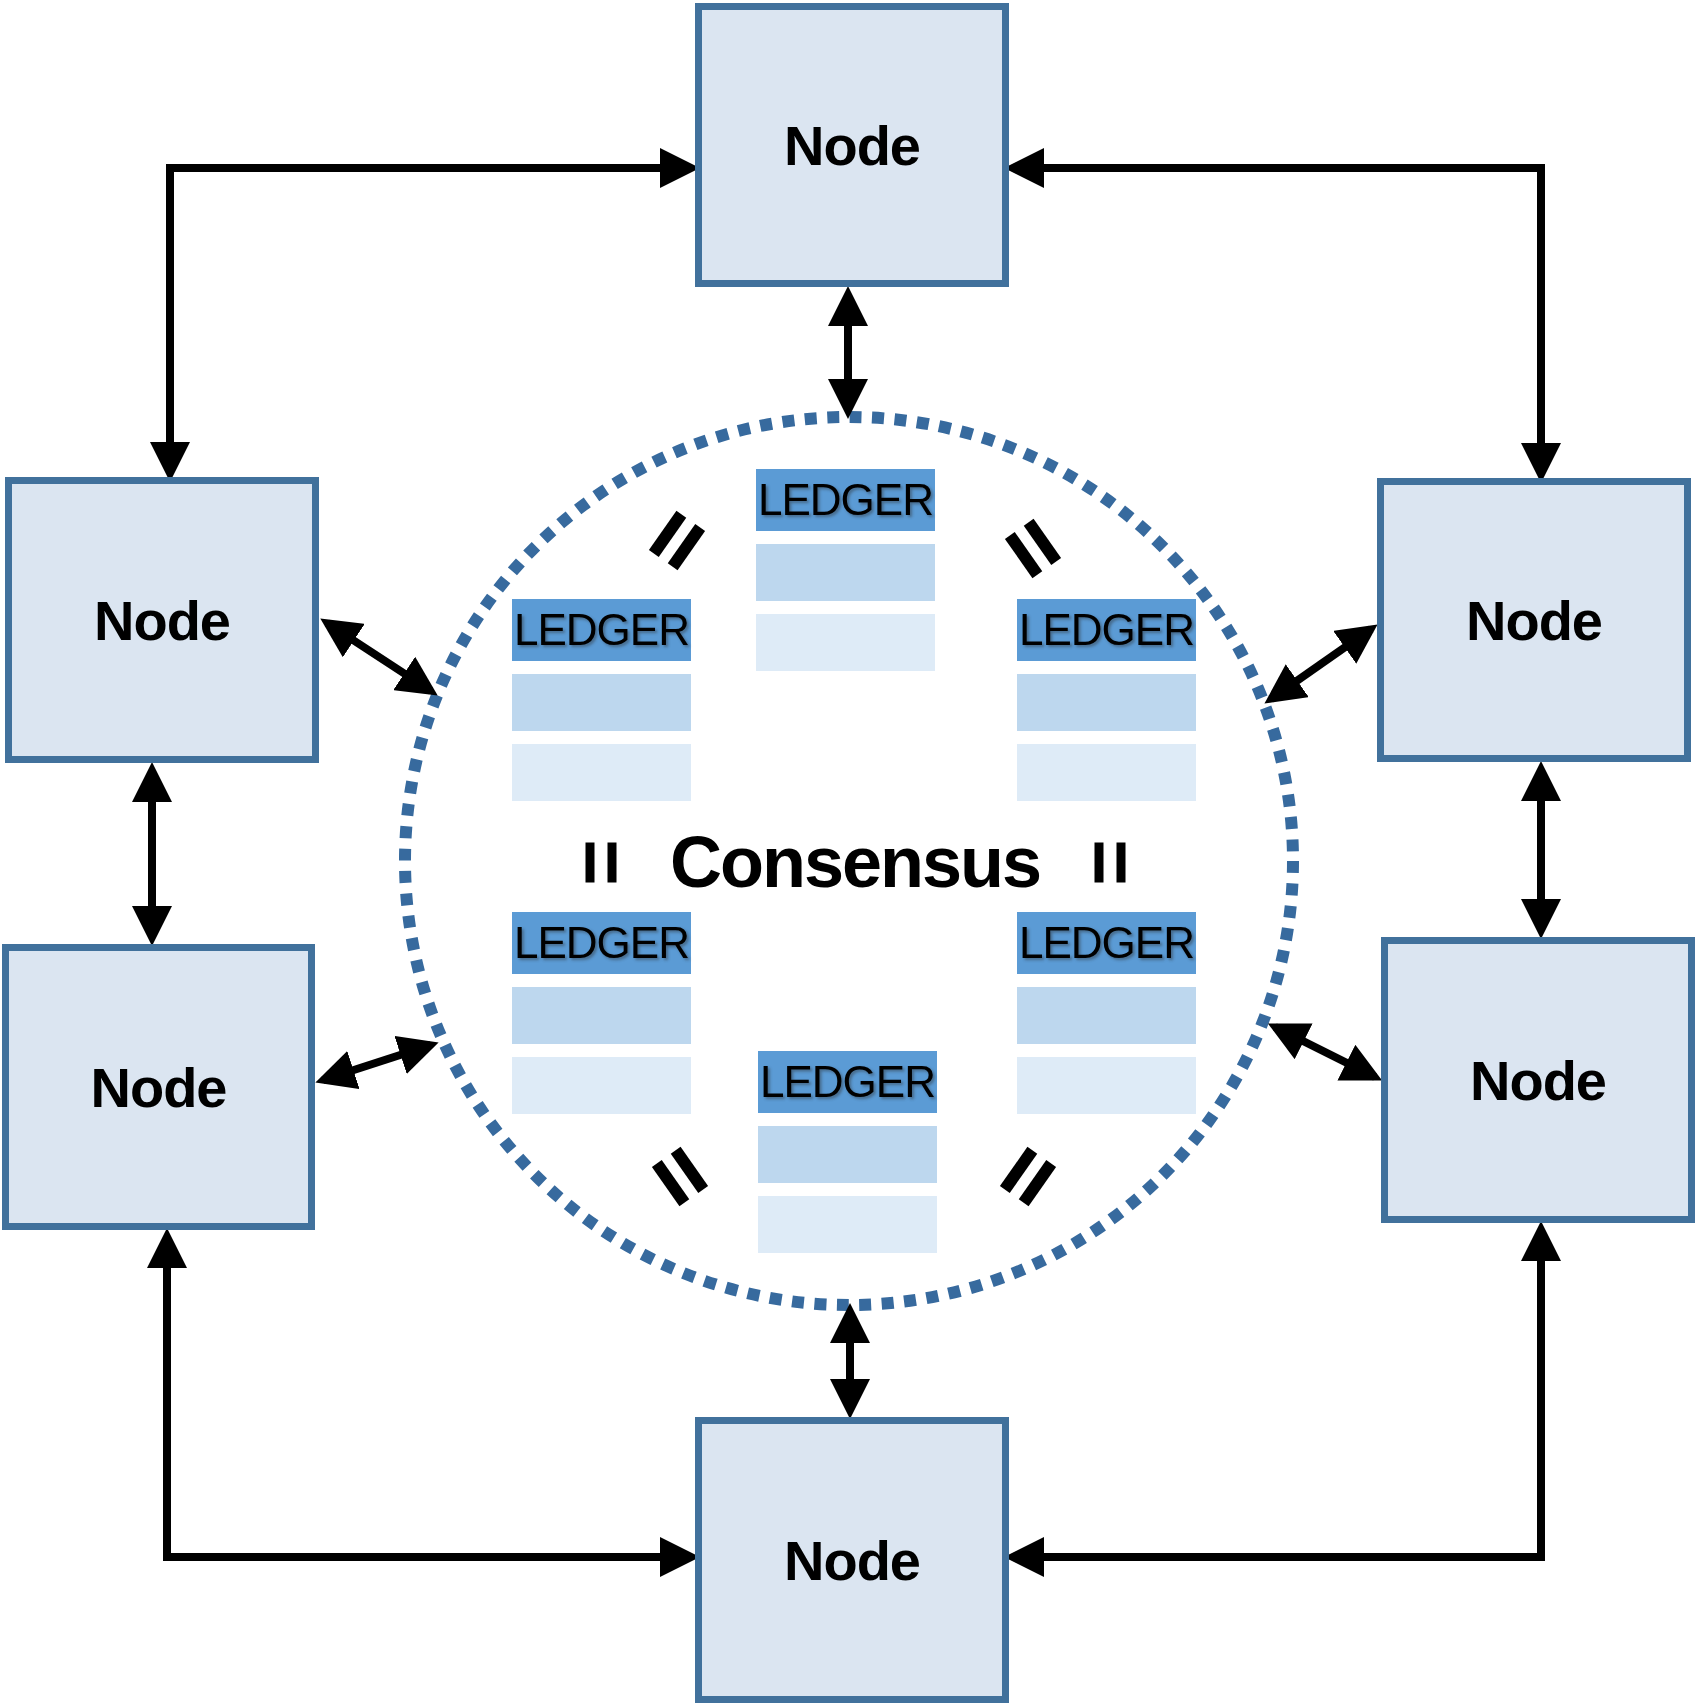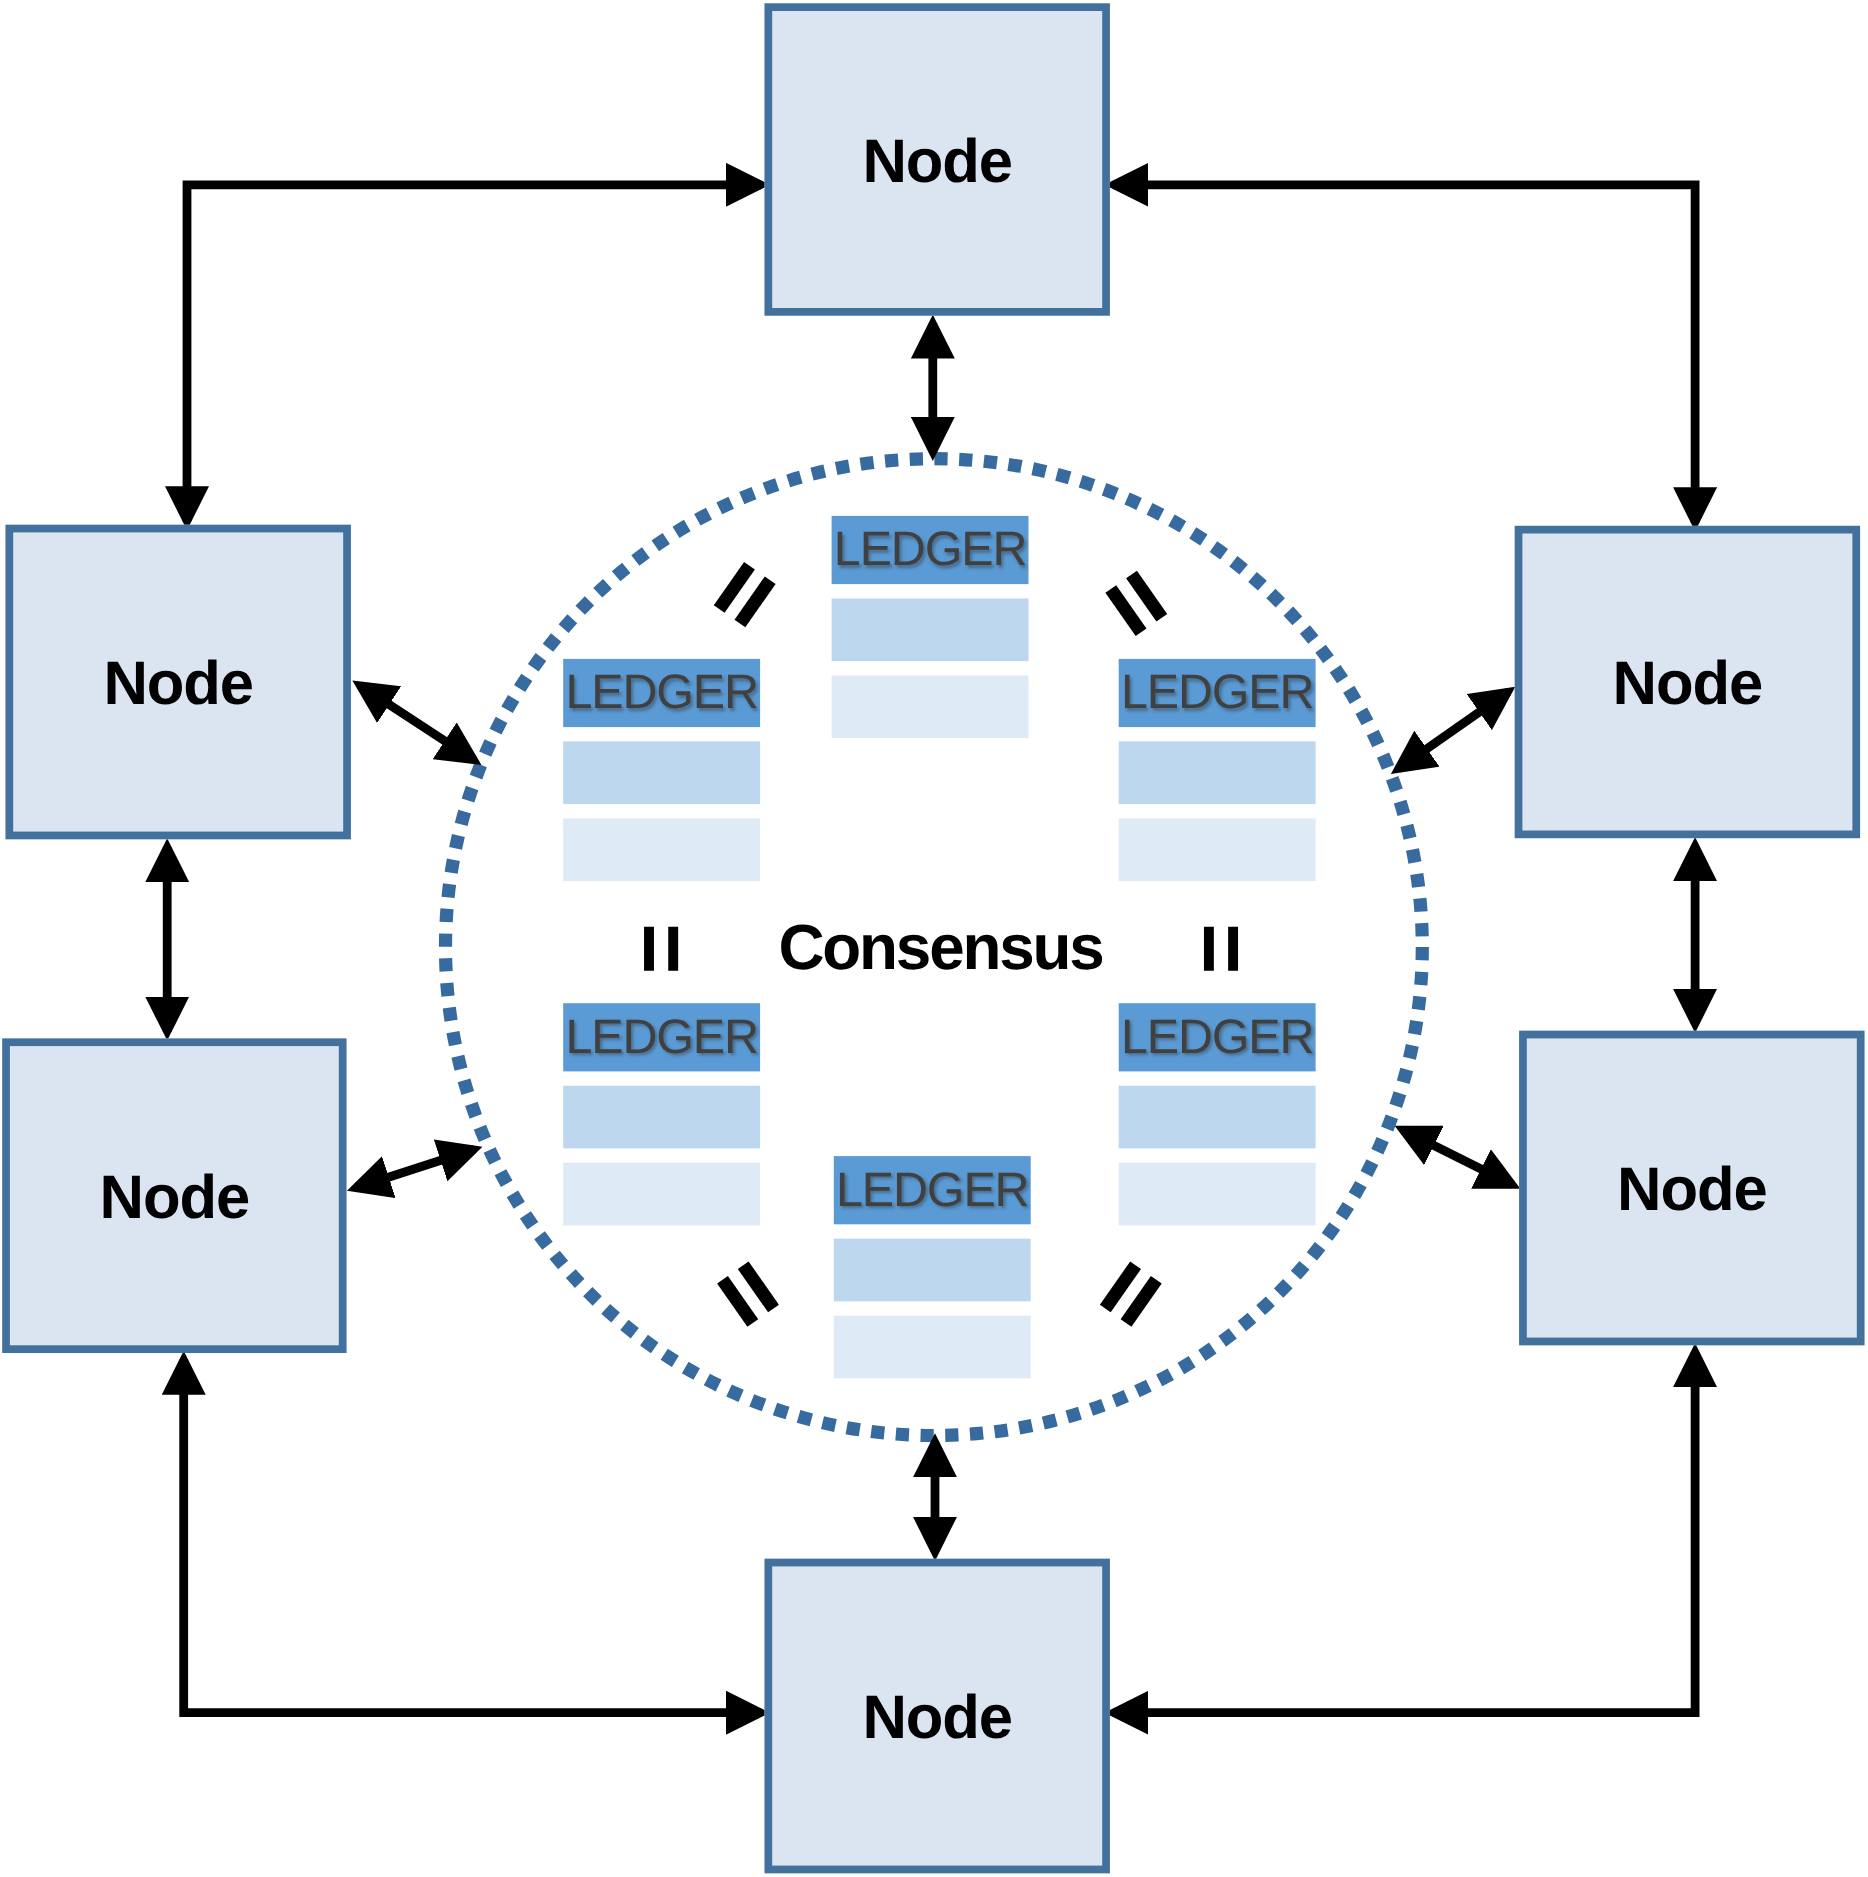--- a/index.html
+++ b/index.html
@@ -20,32 +20,32 @@
     display:flex; align-items:center; justify-content:center;
   }
   .node span {
     font-size:56px; font-weight:bold; color:#000;
     letter-spacing:-1px;
   }
 
   .ledger { position:absolute; width:179px; }
   .ledger .lh {
     height:62px; background:#5b9bd5;
-    color:#404040; font-size:44px; letter-spacing:-1px;
+    color:#000000; font-size:44px; letter-spacing:-1px;
     display:flex; align-items:center; justify-content:center;
     text-shadow:2px 2px 3px rgba(45,45,45,0.45);
   }
   .ledger .lr { height:57px; margin-top:13px; }
   .ledger .mid   { background:#bdd7ee; }
   .ledger .light { background:#deebf7; }
 
   .consensus {
     position:absolute; left:655px; top:820px; width:400px;
     text-align:center;
-    font-size:58px; font-weight:bold; color:#000;
+    font-size:72px; font-weight:bold; color:#000;
     letter-spacing:-2px; line-height:84px;
   }
 
   .eq { position:absolute; display:flex; flex-direction:column; gap:11px; }
   .eq .bar { width:48px; height:12px; background:#000; }
   .eq-v { gap:13px; }
   .eq-v .bar { width:40px; height:9px; }
 
   .r-m55 { transform:rotate(-55deg); }
   .r-p55 { transform:rotate(55deg); }

